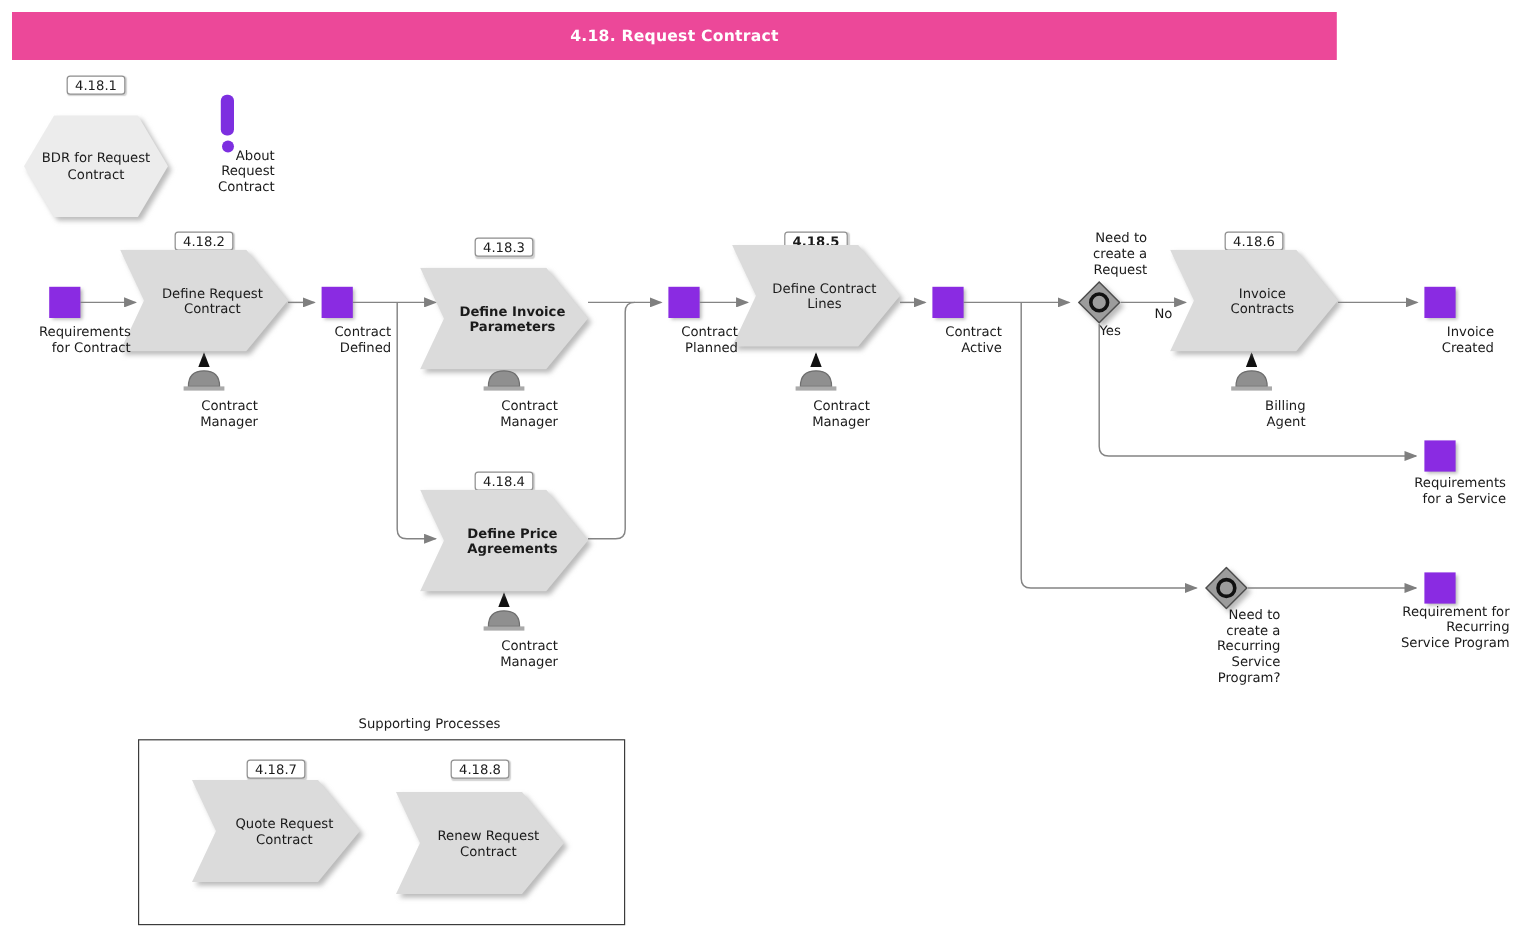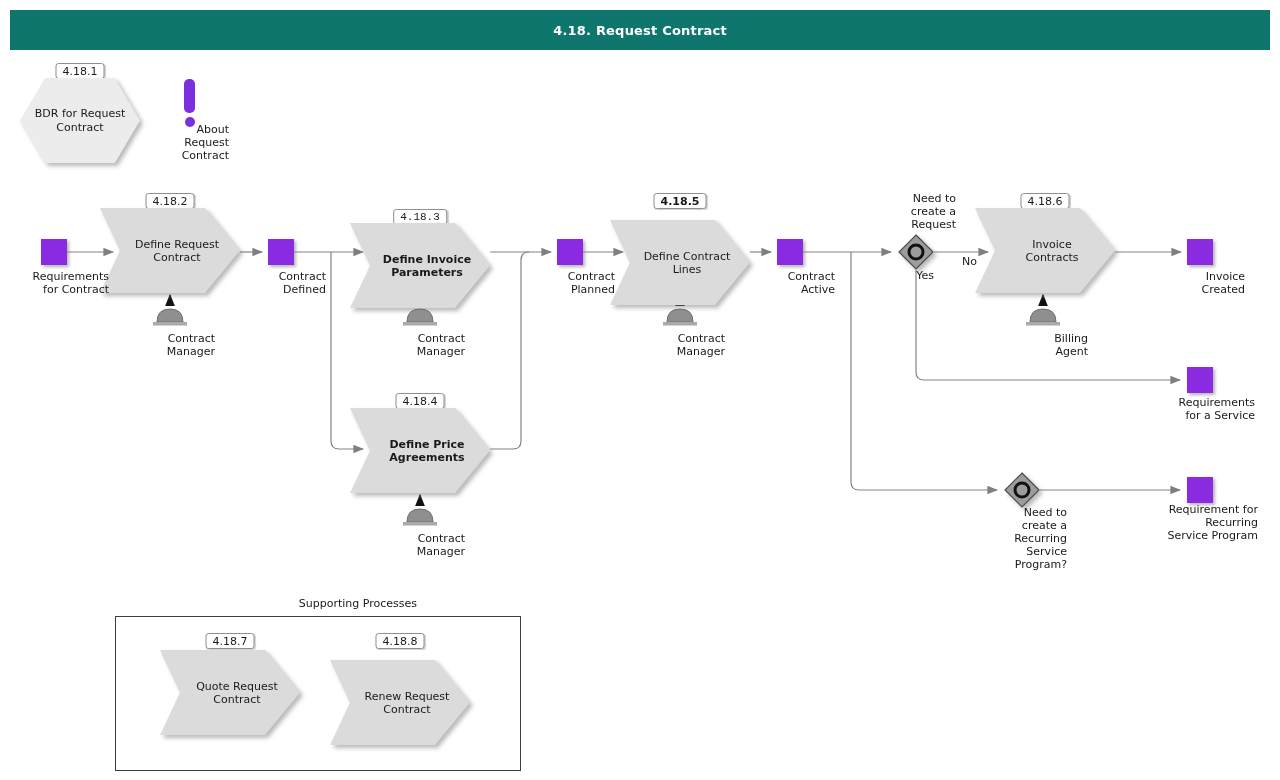--- a/index.html
+++ b/index.html
@@ -1,39 +1,39 @@
 <!DOCTYPE html>
 <html><head>
 <meta charset="utf-8">
 <style>
   html,body{margin:0;padding:0;background:#ffffff;}
   body{width:1280px;height:780px;position:relative;overflow:hidden;
        font-family:"DejaVu Sans","Liberation Sans",sans-serif;color:#1a1a1a;}
   .abs{position:absolute;}
   
-  .hdr{left:10px;top:10px;width:1260px;height:40px;background:#0f766e;
+  .hdr{left:10px;top:10px;width:1104px;height:40px;background:#ec4899;
        display:flex;align-items:center;justify-content:center;}
   .hdr span{color:#fff;font-weight:bold;font-size:13px;letter-spacing:.2px;}
   
   .badge{background:#fff;border:1px solid #8f8f8f;border-radius:3px;
          font-size:11px;line-height:13px;padding:0 6px;height:14px;
          display:flex;align-items:center;justify-content:center;
          box-shadow:1px 1px 1px rgba(0,0,0,.18);white-space:nowrap;
          transform:translateX(-50%);}
   
   .shadow{filter:drop-shadow(3px 3px 2px rgba(130,130,130,.55));}
   .chev{width:140px;height:85px;background:#dbdbdb;
         clip-path:polygon(0 0,75% 0,100% 50%,75% 100%,0 100%,14.3% 50%);
         display:flex;align-items:center;justify-content:center;}
   .chev span{display:block;width:112px;margin-left:14px;text-align:center;
              font-size:11px;line-height:13px;white-space:pre-line;}
   
   .hex{width:120px;height:85px;background:#ececec;
        clip-path:polygon(0 50%,21% 0,79% 0,100% 50%,79% 100%,21% 100%);
-       display:flex;align-items:center;justify-content:center;}
+       display:flex;align-items:center;justify-content:center;margin-top:18px;}
   .hex span{text-align:center;font-size:11px;line-height:14px;white-space:pre-line;}
   
   .event{width:26px;height:26px;background:#8a2be2;
          box-shadow:2px 2px 3px rgba(130,130,130,.6);}
   .lbl{font-size:11px;line-height:13px;text-align:right;white-space:pre-line;
        transform:translateX(-50%);}
   
   .excl-bar{width:11px;height:34px;border-radius:5px;background:#7d2fe0;}
   .excl-dot{width:10px;height:10px;border-radius:50%;background:#7d2fe0;}
   
@@ -98,30 +98,30 @@
 Contract</div>
 
 <div class="abs badge" style="left:170px;top:193px;">4.18.2</div>
 <div class="abs shadow" style="left:100px;top:208px;">
   <div class="chev">
       <span>Define Request
 Contract</span>
     </div>
 </div>
 
-<div class="abs badge" style="left:420px;top:209px;font-family:Liberation Mono, monospace;">4.18.3</div>
+<div class="abs badge" style="left:420px;top:198px;">4.18.3</div>
 <div class="abs shadow" style="left:350px;top:223px;font-weight:bold;">
   <div class="chev">
       <span>Define Invoice
 Parameters</span>
     </div>
 </div>
 
 <div class="abs badge" style="left:680px;top:193px;font-weight:bold;">4.18.5</div>
-<div class="abs shadow" style="left:610px;top:220px;">
+<div class="abs shadow" style="left:610px;top:204px;">
   <div class="chev">
       <span>Define Contract
 Lines</span>
     </div>
 </div>
 
 <div class="abs badge" style="left:1045px;top:193px;">4.18.6</div>
 <div class="abs shadow" style="left:975px;top:208px;">
   <div class="chev">
       <span>Invoice

